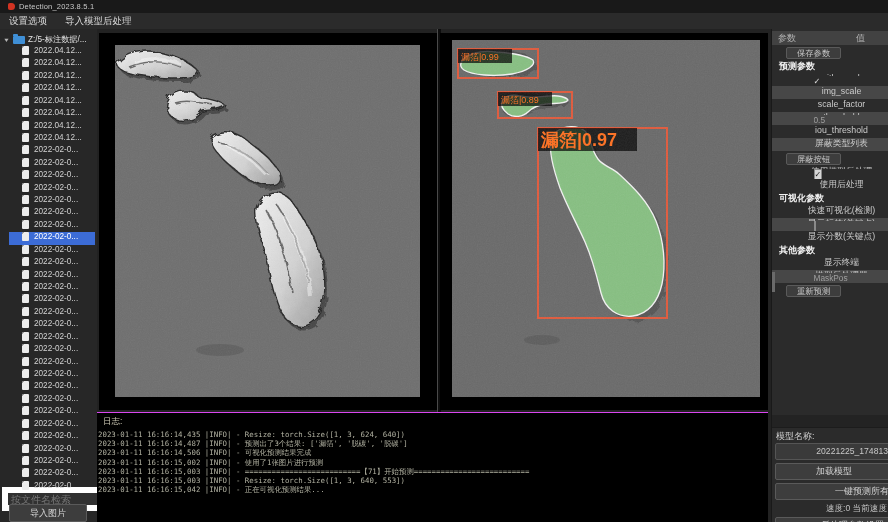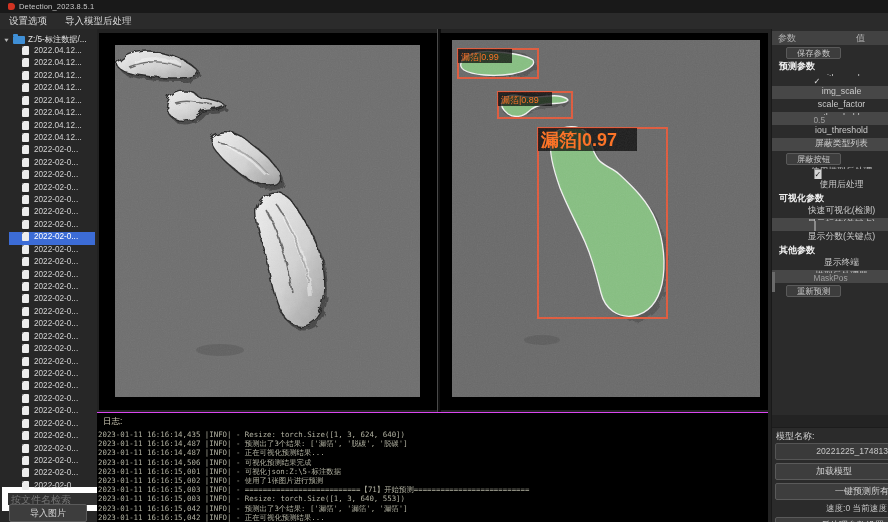--- a/index.html
+++ b/index.html
@@ -311,27 +311,24 @@
         </g>
       <rect width="308" height="357" filter="url(#grain)"></rect>
     </svg>
   </div>
 
   <div id="log-panel">
     <div id="log-header">日志:</div>
     <div id="log-lines">
         <div class="log-line">2023-01-11 16:16:14,435 |INFO| - Resize: torch.Size([1, 3, 624, 640])</div>
         <div class="log-line">2023-01-11 16:16:14,487 |INFO| - 预测出了3个结果: ['漏箔', '脱碳', '脱碳']</div>
-        <div class="log-line">2023-01-11 16:16:14,487 |INFO| - 正在可视化预测结果...</div>
         <div class="log-line">2023-01-11 16:16:14,506 |INFO| - 可视化预测结果完成</div>
-        <div class="log-line">2023-01-11 16:16:15,001 |INFO| - 可视化json:Z:\5-标注数据</div>
         <div class="log-line">2023-01-11 16:16:15,002 |INFO| - 使用了1张图片进行预测</div>
         <div class="log-line">2023-01-11 16:16:15,003 |INFO| - ==========================【71】开始预测==========================</div>
         <div class="log-line">2023-01-11 16:16:15,003 |INFO| - Resize: torch.Size([1, 3, 640, 553])</div>
-        <div class="log-line">2023-01-11 16:16:15,042 |INFO| - 预测出了3个结果: ['漏箔', '漏箔', '漏箔']</div>
         <div class="log-line">2023-01-11 16:16:15,042 |INFO| - 正在可视化预测结果...</div>
       </div>
   </div>
 </div>
 
 <div id="params-panel" class="abs">
   <div id="params-header">
     <span id="col-param">参数</span>
     <span id="col-value">值</span>
   </div>

